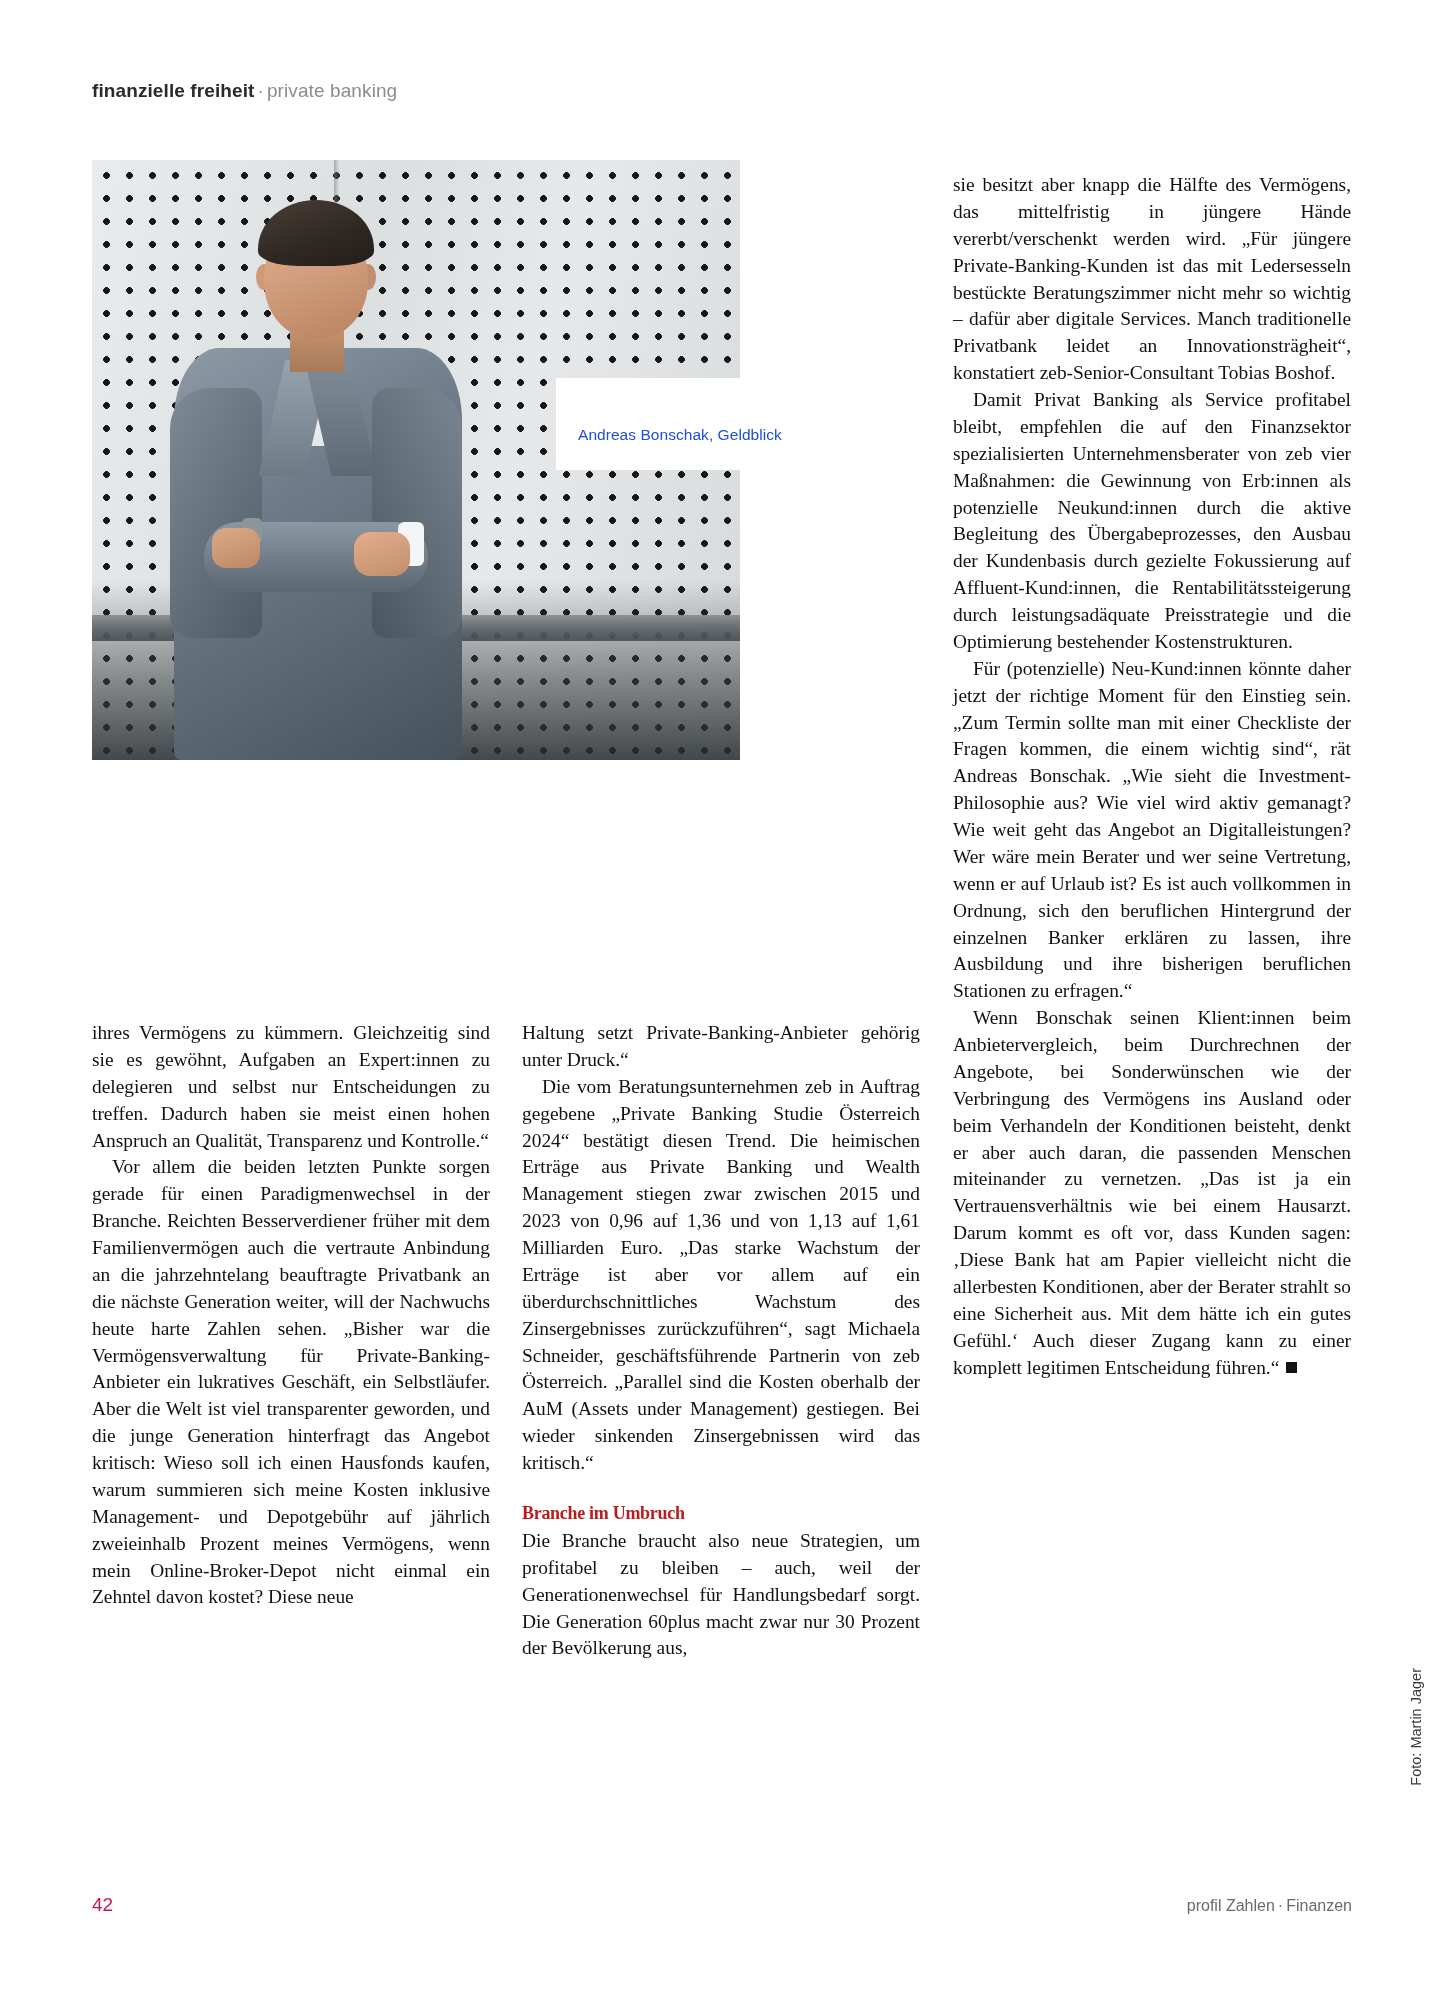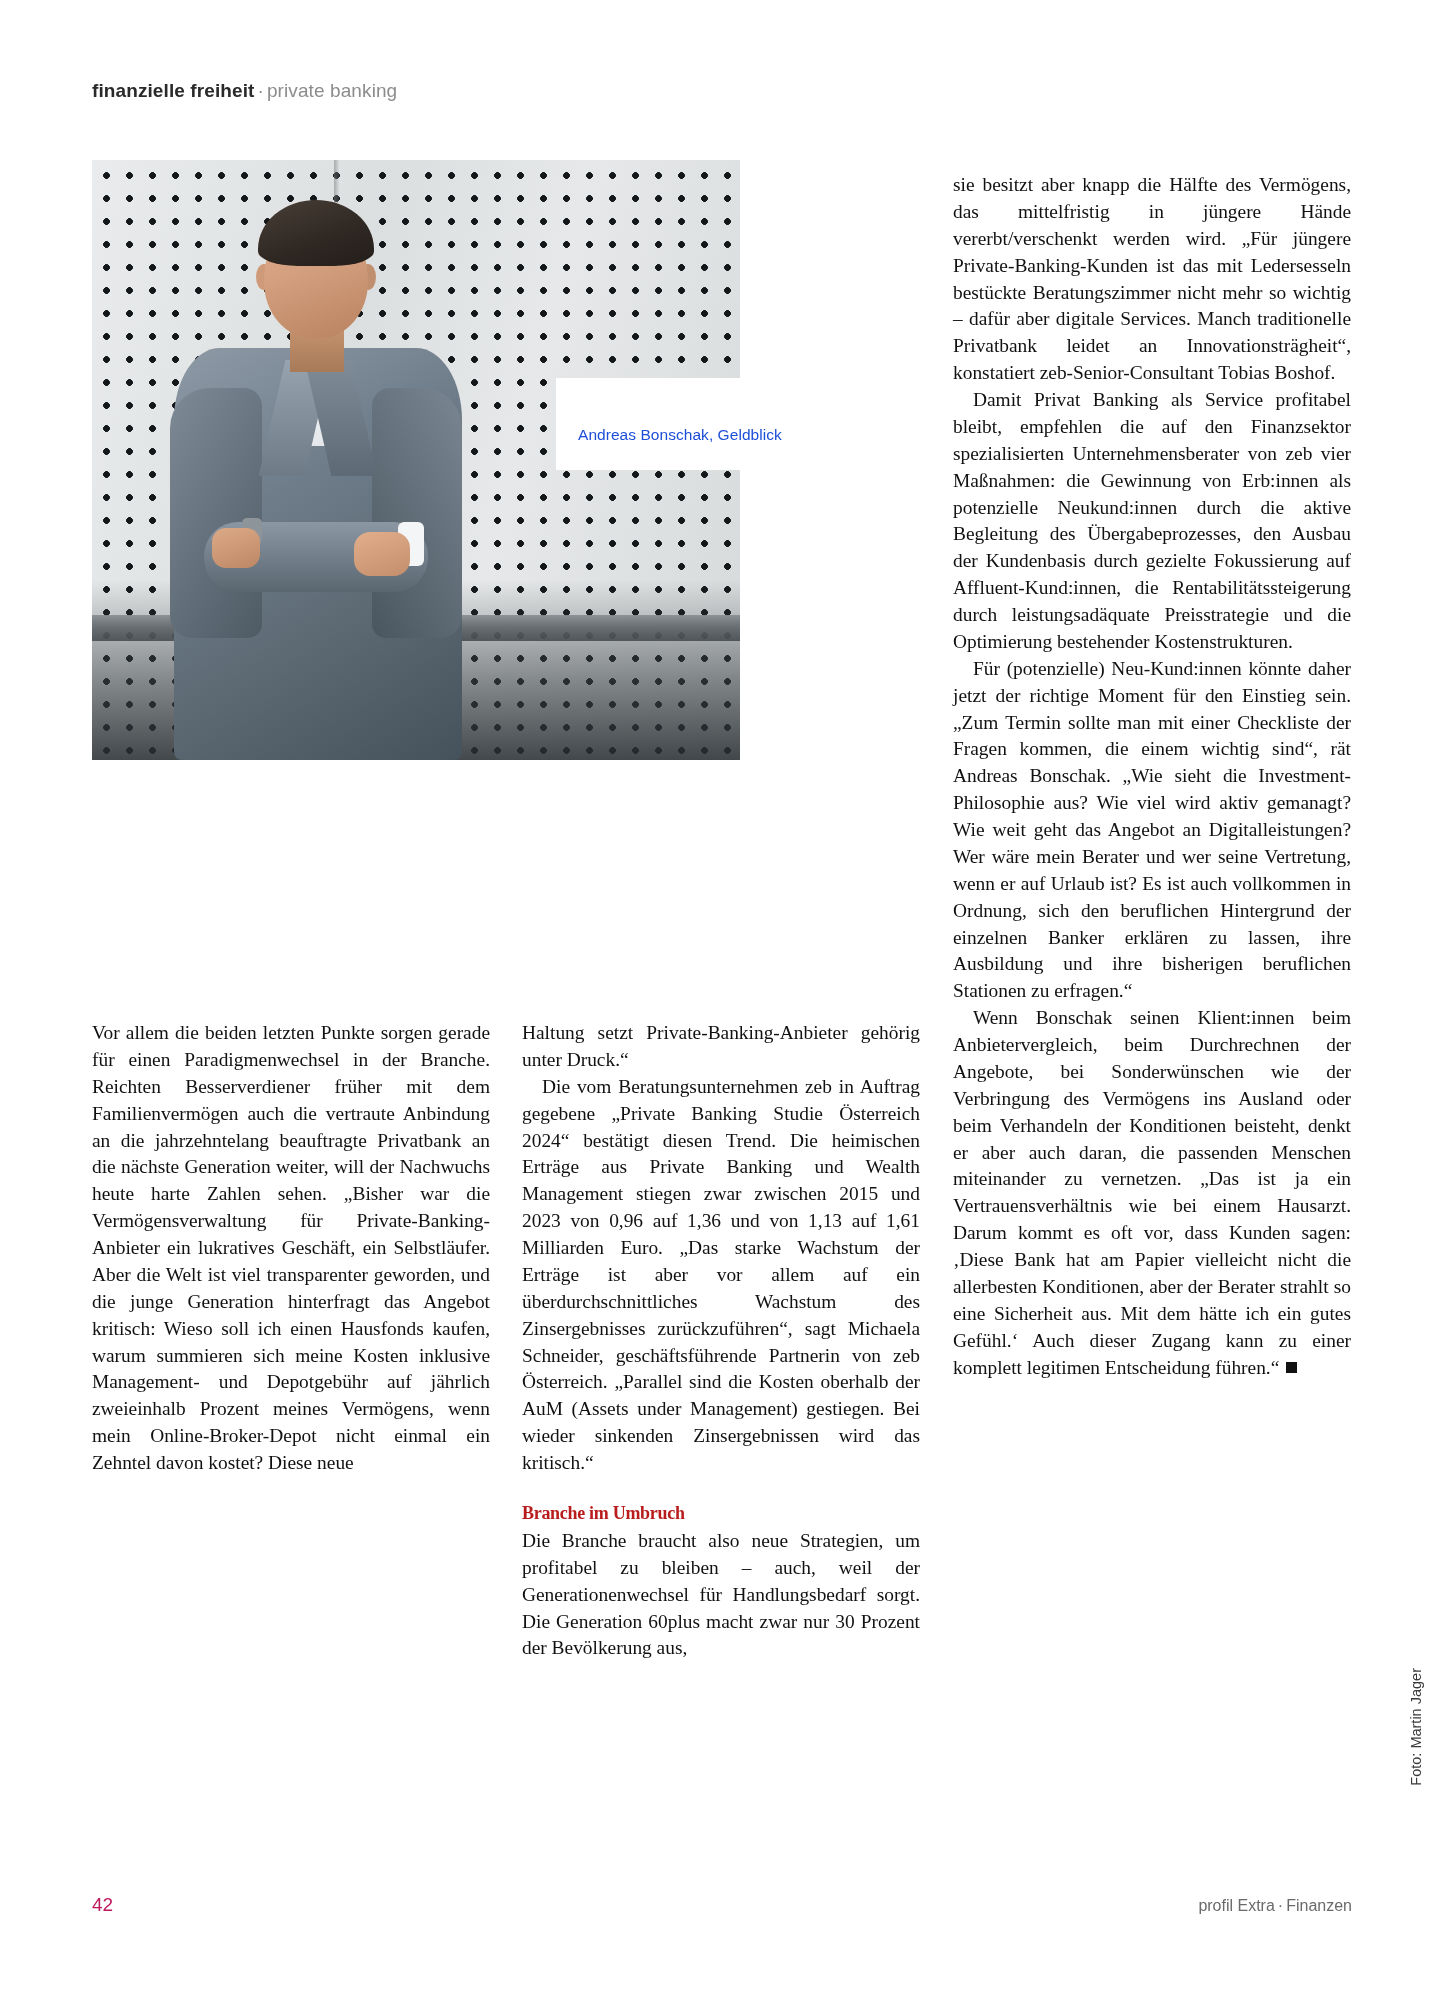--- a/index.html
+++ b/index.html
@@ -332,33 +332,34 @@
   <div class="col-right-top">
     <p class="body-p">sie besitzt aber knapp die Hälfte des Vermögens, das mittelfristig in jüngere Hände vererbt/verschenkt werden wird. „Für jüngere Private-Banking-Kunden ist das mit Ledersesseln bestückte Beratungszimmer nicht mehr so wichtig – dafür aber digitale Services. Manch traditionelle Privatbank leidet an Innovationsträgheit“, konstatiert zeb-Senior-Consultant Tobias Boshof.</p>
     <p class="body-p">Damit Privat Banking als Service profitabel bleibt, empfehlen die auf den Finanzsektor spezialisierten Unternehmensberater von zeb vier Maßnahmen: die Gewinnung von Erb:innen als potenzielle Neukund:innen durch die aktive Begleitung des Übergabeprozesses, den Ausbau der Kundenbasis durch gezielte Fokussierung auf Affluent-Kund:innen, die Rentabilitätssteigerung durch leistungsadäquate Preisstrategie und die Optimierung bestehender Kostenstrukturen.</p>
     <p class="body-p">Für (potenzielle) Neu-Kund:innen könnte daher jetzt der richtige Moment für den Einstieg sein. „Zum Termin sollte man mit einer Checkliste der Fragen kommen, die einem wichtig sind“, rät Andreas Bonschak. „Wie sieht die Investment-Philosophie aus? Wie viel wird aktiv gemanagt? Wie weit geht das Angebot an Digitalleistungen? Wer wäre mein Berater und wer seine Vertretung, wenn er auf Urlaub ist? Es ist auch vollkommen in Ordnung, sich den beruflichen Hintergrund der einzelnen Banker erklären zu lassen, ihre Ausbildung und ihre bisherigen beruflichen Stationen zu erfragen.“</p>
     <p class="body-p"><span>Wenn Bonschak seinen Klient:innen beim Anbietervergleich, beim Durchrechnen der Angebote, bei Sonderwünschen wie der Verbringung des Vermögens ins Ausland oder beim Verhandeln der Konditionen beisteht, denkt er aber auch daran, die passenden Menschen miteinander zu vernetzen. „Das ist ja ein Vertrauensverhältnis wie bei einem Hausarzt. Darum kommt es oft vor, dass Kunden sagen: ‚Diese Bank hat am Papier vielleicht nicht die allerbesten Konditionen, aber der Berater strahlt so eine Sicherheit aus. Mit dem hätte ich ein gutes Gefühl.‘ Auch dieser Zugang kann zu einer komplett legitimen Entscheidung führen.“</span><span class="endmark"></span></p>
   </div>
 
   <div class="cols-lower">
 
     <div class="col col-1">
+      <p class="body-p">ihres Vermögens zu kümmern. Gleichzeitig sind sie es gewöhnt, Aufgaben an Expert:innen zu delegieren und selbst nur Entscheidungen zu treffen. Dadurch haben sie meist einen hohen Anspruch an Qualität, Transparenz und Kontrolle.“</p>
       <p class="body-p">Vor allem die beiden letzten Punkte sorgen gerade für einen Paradigmenwechsel in der Branche. Reichten Besserverdiener früher mit dem Familienvermögen auch die vertraute Anbindung an die jahrzehntelang beauftragte Privatbank an die nächste Generation weiter, will der Nachwuchs heute harte Zahlen sehen. „Bisher war die Vermögensverwaltung für Private-Banking-Anbieter ein lukratives Geschäft, ein Selbstläufer. Aber die Welt ist viel transparenter geworden, und die junge Generation hinterfragt das Angebot kritisch: Wieso soll ich einen Hausfonds kaufen, warum summieren sich meine Kosten inklusive Management- und Depotgebühr auf jährlich zweieinhalb Prozent meines Vermögens, wenn mein Online-Broker-Depot nicht einmal ein Zehntel davon kostet? Diese neue</p>
     </div>
 
     <div class="col col-2">
       <p class="body-p">Haltung setzt Private-Banking-Anbieter gehörig unter Druck.“</p>
       <p class="body-p">Die vom Beratungsunternehmen zeb in Auftrag gegebene „Private Banking Studie Österreich 2024“ bestätigt diesen Trend. Die heimischen Erträge aus Private Banking und Wealth Management stiegen zwar zwischen 2015 und 2023 von 0,96 auf 1,36 und von 1,13 auf 1,61 Milliarden Euro. „Das starke Wachstum der Erträge ist aber vor allem auf ein überdurchschnittliches Wachstum des Zinsergebnisses zurückzuführen“, sagt Michaela Schneider, geschäftsführende Partnerin von zeb Österreich. „Parallel sind die Kosten oberhalb der AuM (Assets under Management) gestiegen. Bei wieder sinkenden Zinsergebnissen wird das kritisch.“</p>
       <h2 class="subhead">Branche im Umbruch</h2>
       <p class="body-p">Die Branche braucht also neue Strategien, um profitabel zu bleiben – auch, weil der Generationenwechsel für Handlungsbedarf sorgt. Die Generation 60plus macht zwar nur 30 Prozent der Bevölkerung aus,</p>
     </div>
 
     <div class="col col-3"></div>
   </div>
 
   <div class="photo-credit">Foto: Martin Jager</div>
 
   <div class="folio">42</div>
   <div class="footer-right">
-    <span>profil Extra</span><span class="fr-dot">·</span><span>Finanzen</span>
+    <span>profil Zahlen</span><span class="fr-dot">·</span><span>Finanzen</span>
   </div>
 
 </div>
 
 </body></html>

